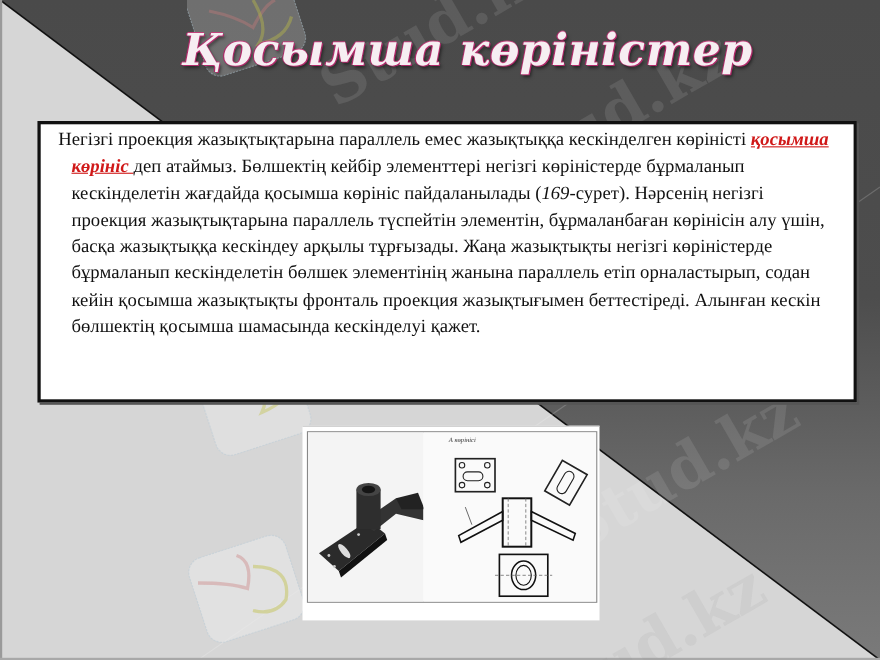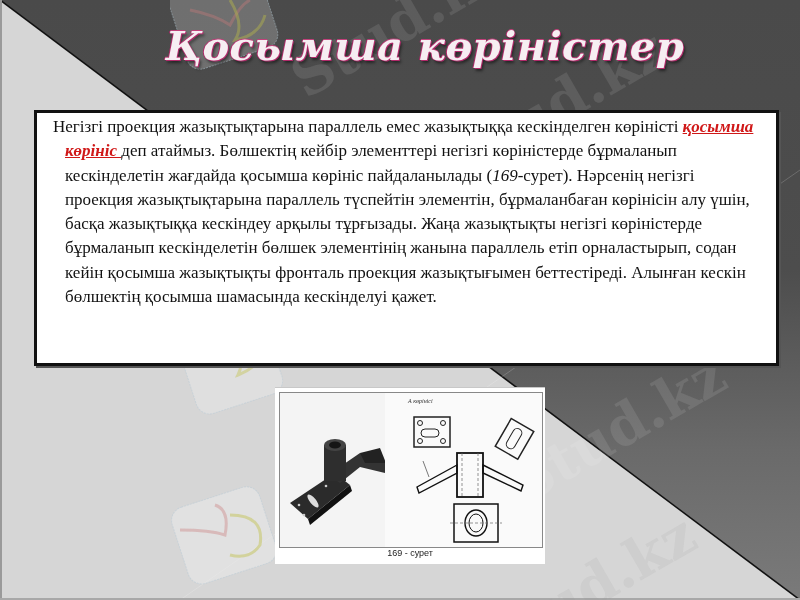--- a/index.html
+++ b/index.html
@@ -146,14 +146,13 @@
       <polygon points="72,72 32,94 34,100 72,80" fill="none" stroke="#111" stroke-width="1.4"></polygon>
       <polygon points="98,72 138,92 136,98 98,80" fill="none" stroke="#111" stroke-width="1.4"></polygon>
       <line x1="38" y1="68" x2="44" y2="84" stroke="#555" stroke-width="0.8"></line>
       <rect x="69" y="111" width="44" height="38" fill="none" stroke="#111" stroke-width="1.5"></rect>
       <ellipse cx="91" cy="130" rx="11" ry="13" fill="none" stroke="#111" stroke-width="1.4"></ellipse>
       <ellipse cx="91" cy="130" rx="7" ry="9" fill="none" stroke="#111" stroke-width="1"></ellipse>
       <line x1="65" y1="130" x2="117" y2="130" stroke="#666" stroke-dasharray="3 2" stroke-width="0.7"></line>
     </svg>
     <span class="fig-label">А көрінісі</span>
   </div>
-  <div class="figure-caption">169 - сурет</div>
 </div>
 
 </body></html>

